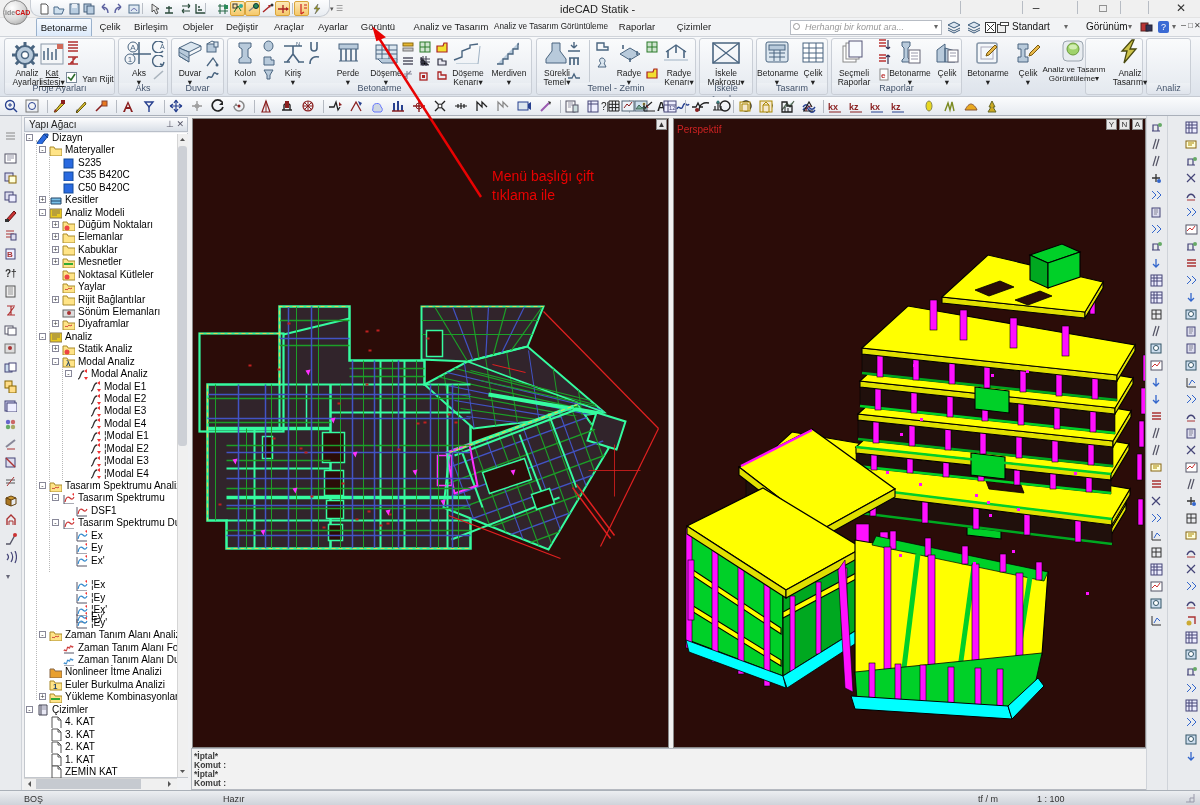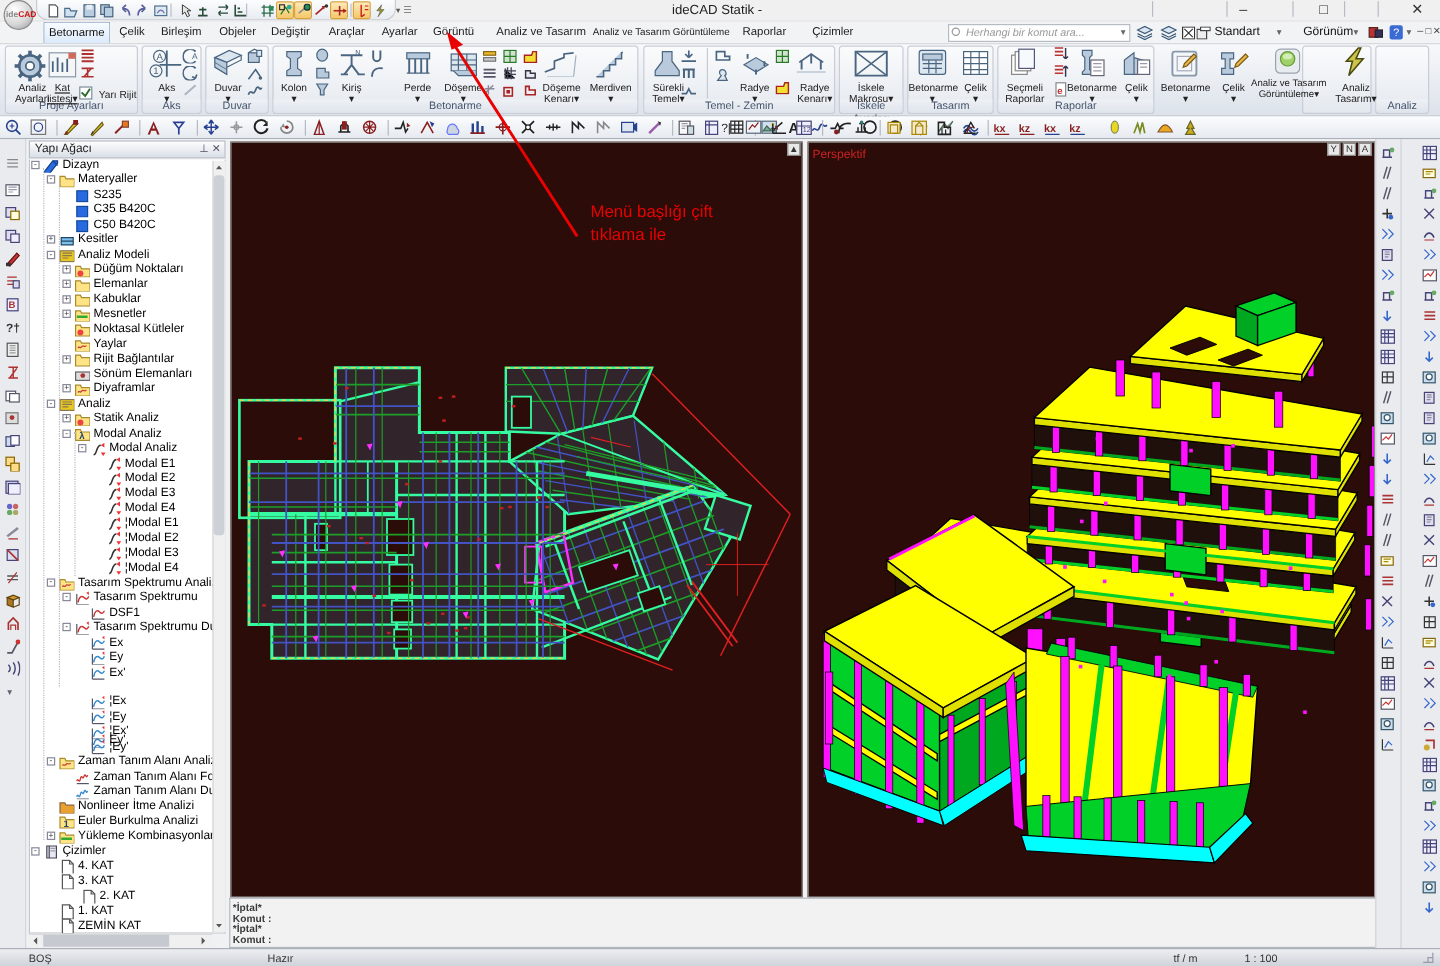--- a/index.html
+++ b/index.html
@@ -1551,21 +1551,21 @@
     </div>
 <div class="trow" style="left:24px;top:728.1399999999993px;width:164px;">
       <span style="position:absolute;left:25px;top:0px;width:13px;height:12px;">
         <svg width="13" height="12.5" viewBox="0 0 13 12.5">
           <path d="M3 1h6l3 3v9H3z" fill="#fff" stroke="#555"></path>
           <path d="M9 1v3h3" fill="none" stroke="#555"></path>
         </svg>
       </span>
       <span style="position:absolute;left:41px;top:0.5px;">3. KAT</span>
     </div>
-<div class="trow" style="left:24px;top:740.5699999999993px;width:164px;margin-left:18px;">
+<div class="trow" style="left:24px;top:740.5699999999993px;width:164px;">
       <span style="position:absolute;left:25px;top:0px;width:13px;height:12px;">
         <svg width="13" height="12.5" viewBox="0 0 13 12.5">
           <path d="M3 1h6l3 3v9H3z" fill="#fff" stroke="#555"></path>
           <path d="M9 1v3h3" fill="none" stroke="#555"></path>
         </svg>
       </span>
       <span style="position:absolute;left:41px;top:0.5px;">2. KAT</span>
     </div>
 <div class="trow" style="left:24px;top:752.9999999999992px;width:164px;">
       <span style="position:absolute;left:25px;top:0px;width:13px;height:12px;">

